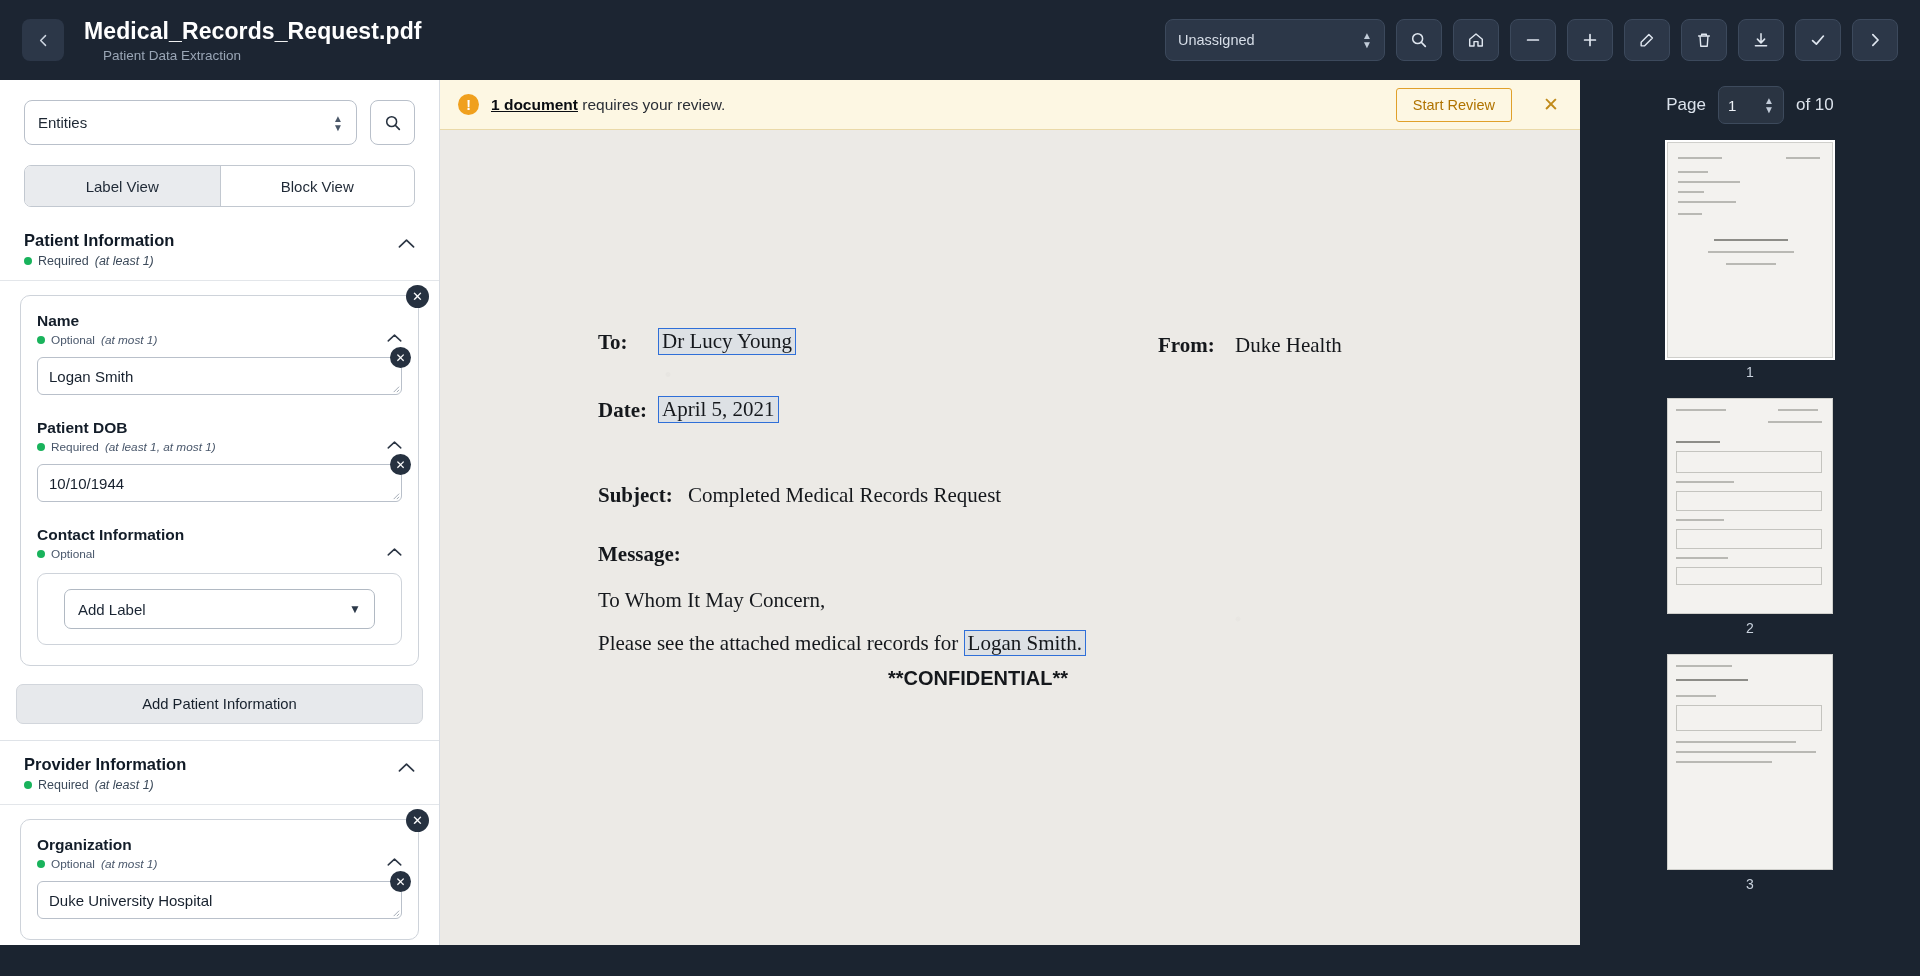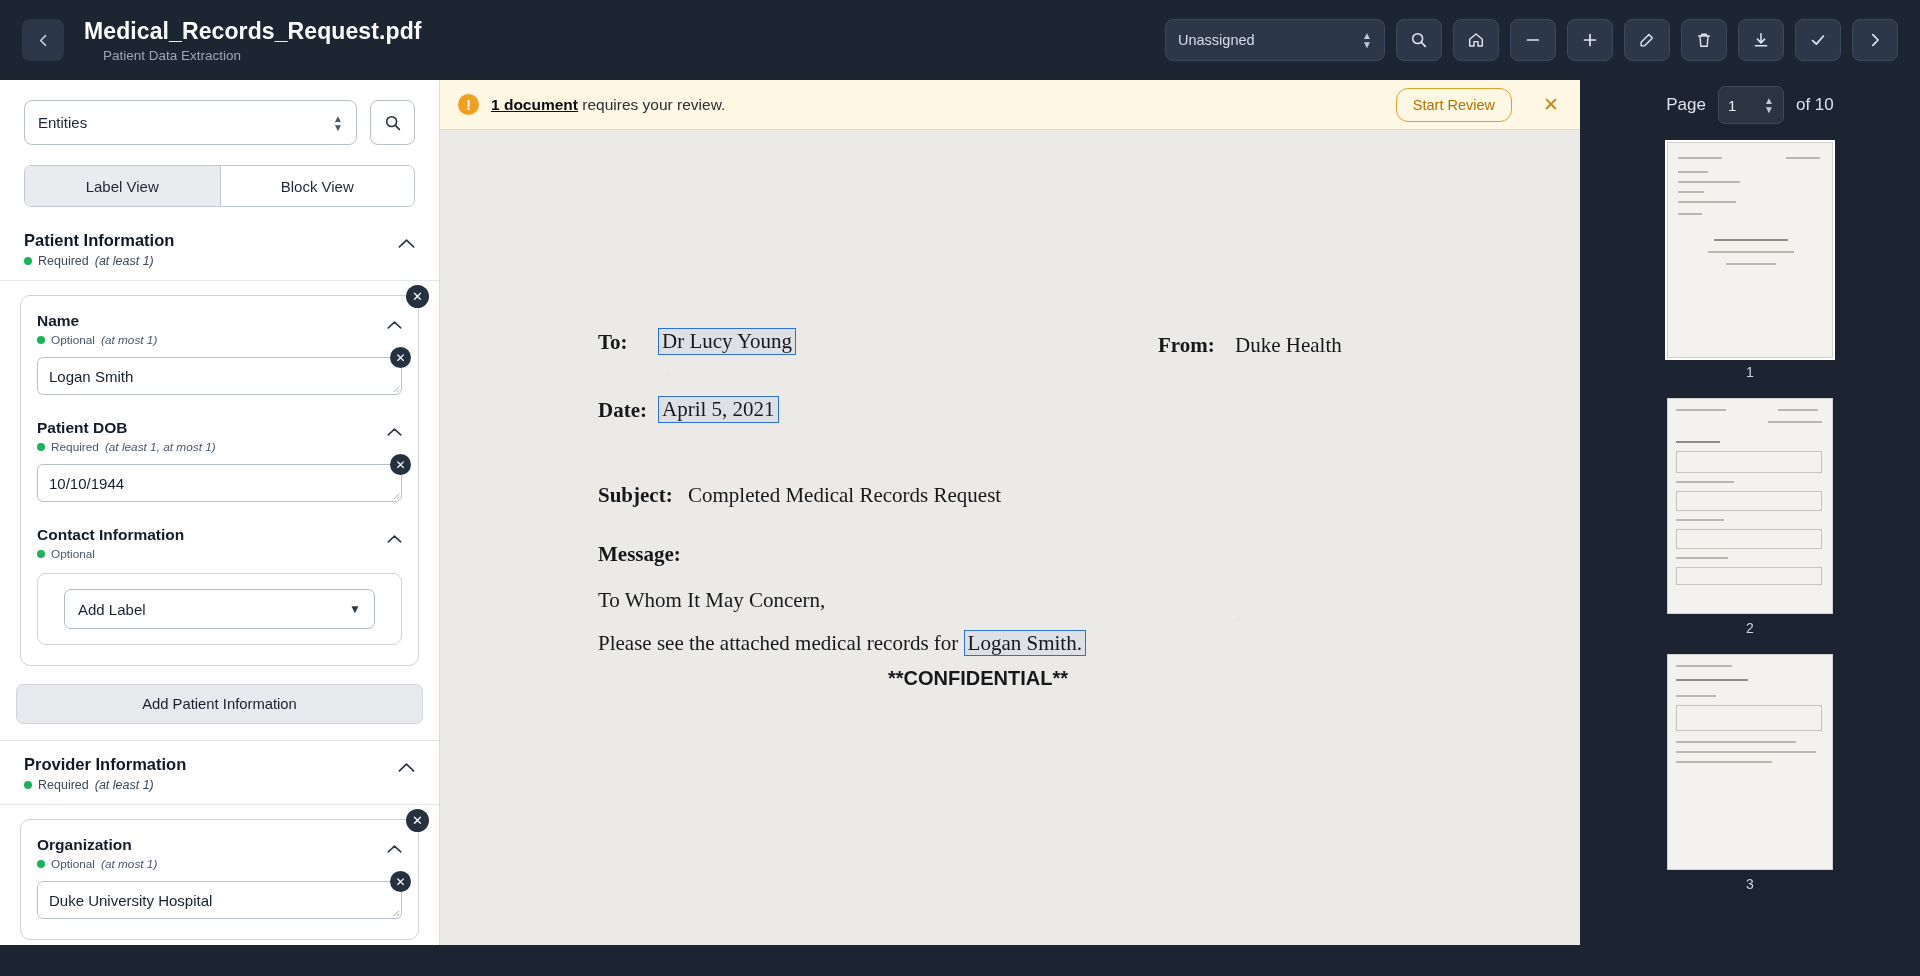--- a/index.html
+++ b/index.html
@@ -161,21 +161,21 @@
     width: 23px; height: 23px; border-radius: 50%;
     background: #263140; color: #fff;
     display: flex; align-items: center; justify-content: center;
     font-size: 13px; line-height: 1;
     cursor: pointer;
     right: -11px; top: -11px;
     z-index: 3;
   }
   .field { position: relative; padding-bottom: 4px; }
   .field + .field { margin-top: 20px; }
-  .field-head { display: flex; align-items: flex-start; }
+  .field-head { display: flex; align-items: flex-end; }
   .fh-texts { flex: 1 1 auto; }
   .field-name { font-size: 15.5px; font-weight: bold; color: #131d29; }
   .field-req { font-size: 11.8px; color: #48566a; margin-top: 3px; display: flex; align-items: center; gap: 6px; }
   .field-req em { font-style: italic; }
   .input-wrap { position: relative; margin-top: 10px; }
   .txt-input {
     width: 100%; height: 38px;
     border: 1px solid #b9c0ca;
     border-radius: 6px;
     padding: 0 11px;
@@ -248,21 +248,21 @@
     display: flex; align-items: center; justify-content: center;
     font-size: 14px; font-weight: bold;
     flex: 0 0 21px;
   }
   .banner-text { font-size: 15.5px; color: #2b2f36; }
   .banner-text b { color: #0a0d12; text-decoration: underline; }
   .start-review {
     margin-left: auto;
     height: 34px; padding: 0 16px;
     border: 1px solid #e0a02a;
-    border-radius: 12px;
+    border-radius: 3px;
     color: #b07300; font-size: 14.5px;
     display: flex; align-items: center;
     cursor: pointer; background: #fdf7e3;
   }
   .banner-close {
     margin-left: 16px;
     color: #c08a1a; font-size: 19px; cursor: pointer;
     width: 22px; text-align: center;
   }
 

